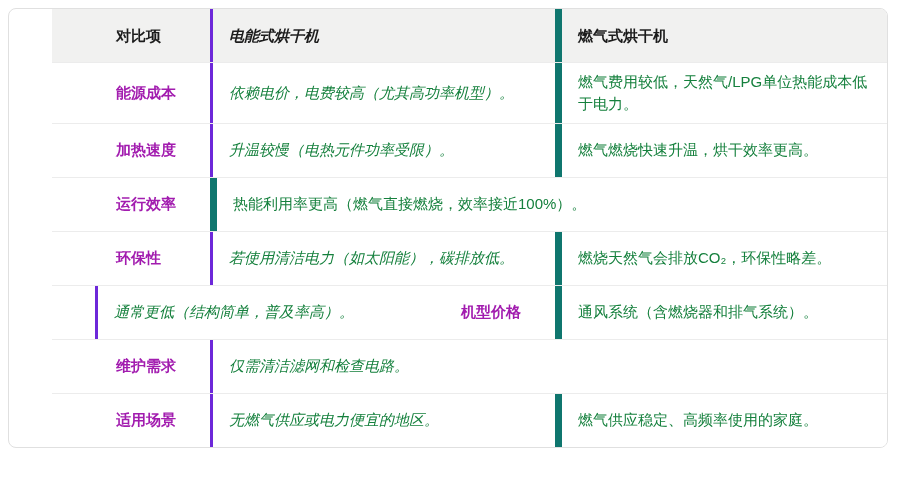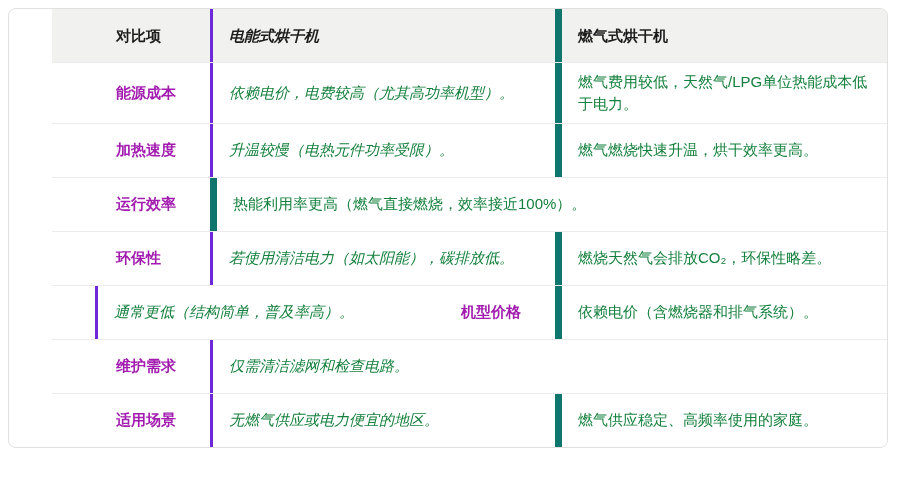--- a/index.html
+++ b/index.html
@@ -90,21 +90,21 @@
 
   <div class="trow">
     <div class="cell c1">环保性</div>
     <div class="cell c2">若使用清洁电力（如太阳能），碳排放低。</div>
     <div class="cell c3">燃烧天然气会排放CO₂，环保性略差。</div>
   </div>
 
   <div class="trow">
     <div class="cell c2">通常更低（结构简单，普及率高）。</div>
     <div class="cell c1">机型价格</div>
-    <div class="cell c3">依赖电价（含燃烧器和排气系统）。</div>
+    <div class="cell c3">通风系统（含燃烧器和排气系统）。</div>
   </div>
 
   <div class="trow">
     <div class="cell c1">维护需求</div>
     <div class="cell c2">仅需清洁滤网和检查电路。</div>
   </div>
 
   <div class="trow">
     <div class="cell c1">适用场景</div>
     <div class="cell c2">无燃气供应或电力便宜的地区。</div>

